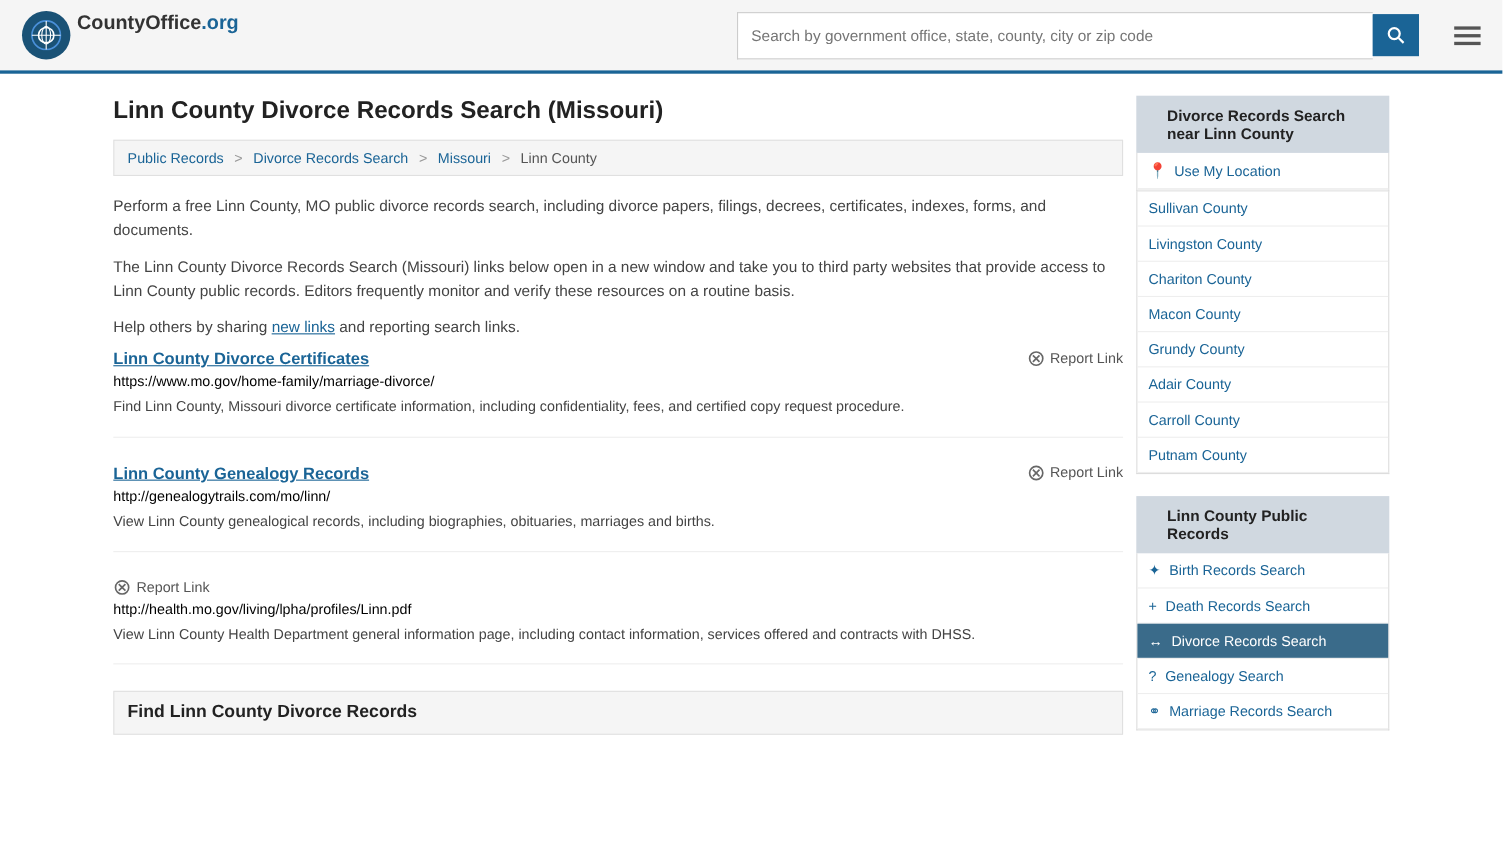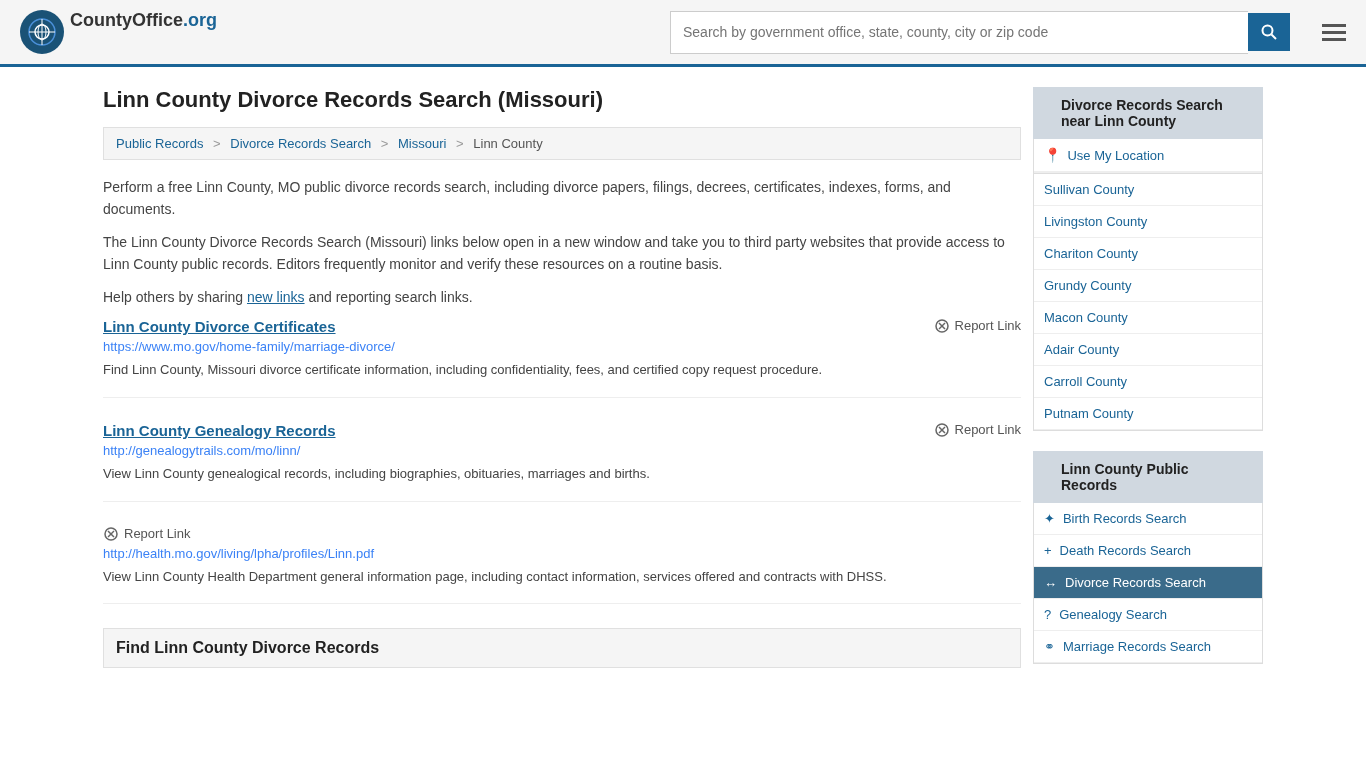--- a/index.html
+++ b/index.html
@@ -129,21 +129,21 @@
     }
     .report-link {
       display: flex;
       align-items: center;
       gap: 5px;
       color: #555;
       font-size: 13px;
       cursor: pointer;
       white-space: nowrap;
     }
-    .resource-url { color: #3b82f6; font-size: 13px; margin-bottom: 6px; }
+    .resource-url { color: #000000; font-size: 13px; margin-bottom: 6px; }
     .resource-desc { font-size: 13px; color: #444; line-height: 1.6; }
 
     
     .section-header {
       background: #f5f5f5;
       padding: 10px 12px;
       font-size: 16px;
       font-weight: bold;
       color: #222;
       margin: 20px 0 12px 0;
@@ -324,24 +324,24 @@
           <li>
             <a>Sullivan County</a>
           </li>
           <li>
             <a>Livingston County</a>
           </li>
           <li>
             <a>Chariton County</a>
           </li>
           <li>
+            <a>Macon County</a>
+          </li>
+          <li>
             <a>Grundy County</a>
-          </li>
-          <li>
-            <a>Macon County</a>
           </li>
           <li>
             <a>Adair County</a>
           </li>
           <li>
             <a>Carroll County</a>
           </li>
           <li>
             <a>Putnam County</a>
           </li>

